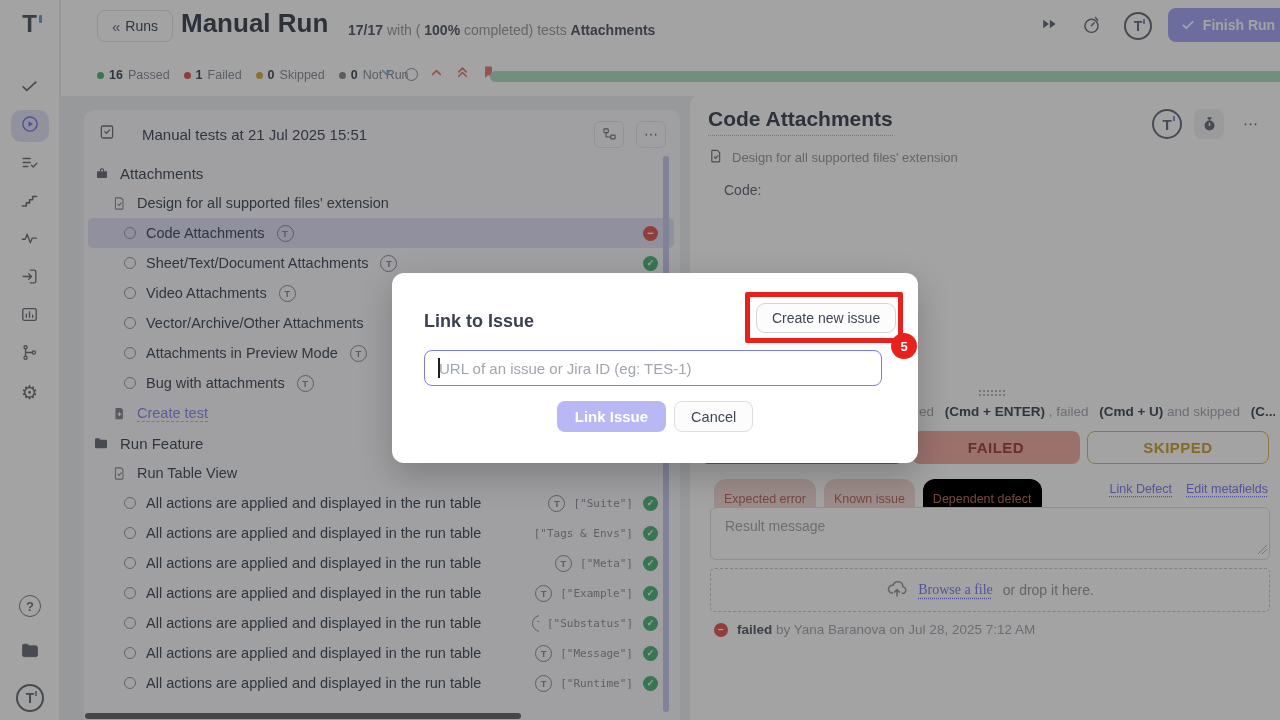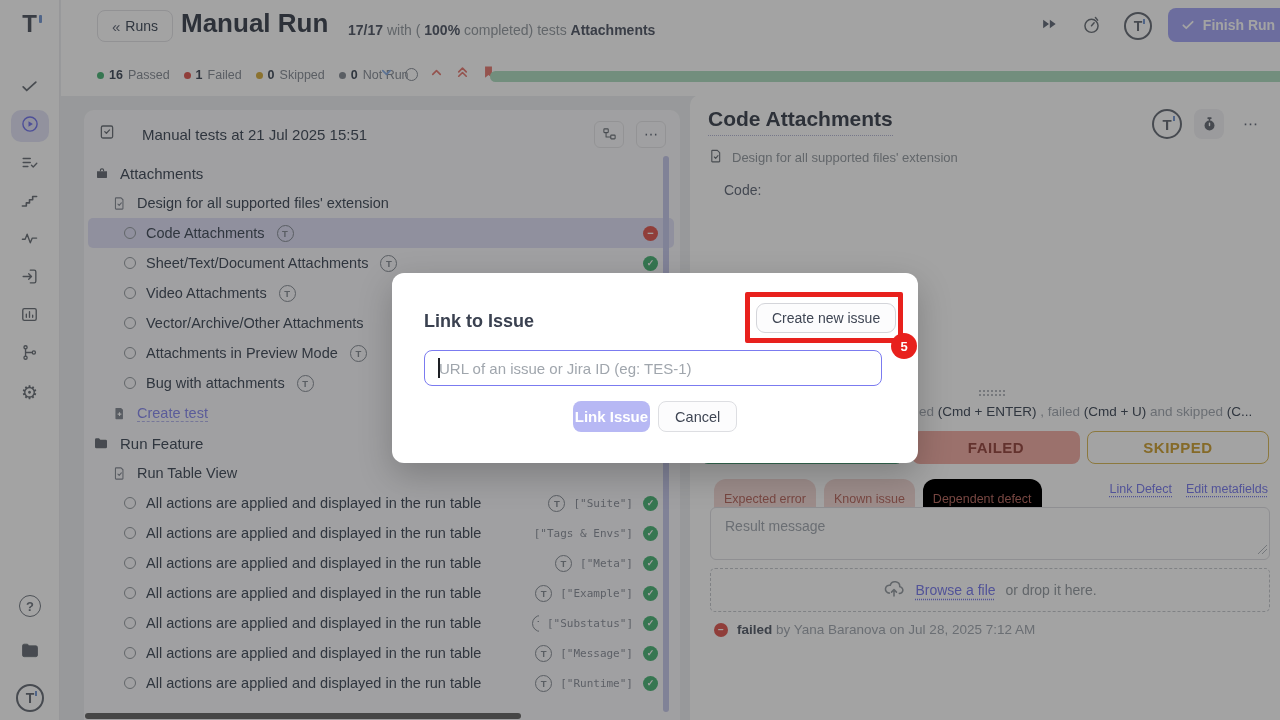--- a/index.html
+++ b/index.html
@@ -93,60 +93,60 @@
   .dots-btn { width:30px; height:30px; border-radius:8px; display:flex; align-items:center; justify-content:center;
               color:#6b7280; font-size:15px; letter-spacing:1px; }
   .d-sub { position:absolute; left:18px; top:53px; display:flex; align-items:center; gap:8px; font-size:13px; color:#9aa0a6; }
   .d-code { position:absolute; left:34px; top:87px; font-size:14px; color:#6b7280; }
   .d-bullets { position:absolute; left:50px; top:120px; }
   .d-bullets .bli { display:flex; align-items:center; gap:16px; height:34px; font-size:14px; color:#6b7280; }
   .d-bullets .bli::before { content:""; width:4px; height:4px; border-radius:50%; background:#8d939c; }
   .d-handle { position:absolute; left:288px; top:294px; width:28px; height:7px;
               background-image:radial-gradient(circle, #b9bcc2 1px, transparent 1.3px); background-size:4px 4px; }
   .d-shortcut { position:absolute; left:229px; top:309px; font-size:13.5px; color:#a7adb5; white-space:nowrap; width:356px; overflow:hidden; }
-  .d-shortcut b { color:#4b5563; font-weight:400; }
+  .d-shortcut b { color:#4b5563; font-weight:700;margin-left:7px; }
   .res-btn { position:absolute; top:336px; height:33px; border-radius:8px; font-size:15px; font-weight:700;
              letter-spacing:.5px; display:flex; align-items:center; justify-content:center; }
   .res-passed { left:10px; width:204px; background:transparent; border:1.5px solid #55a983; color:#4da87c; }
   .res-failed { left:222px; width:168px; background:#f3b1a9; border:none; color:#9c4f48; }
   .res-skipped { left:397px; width:182px; background:transparent; border:1.5px solid #dcbd62; color:#d0a63f; }
   .chips { position:absolute; left:24px; top:384px; display:flex; gap:8px; }
   .chip { height:40px; padding:0 10px; border-radius:12px; background:#f5dbd8; color:#bb6f67; font-size:12.5px;
           display:flex; align-items:center; }
   .chip:nth-child(3) { background:#000000; }
   .d-links { position:absolute; right:12px; top:387px; display:flex; gap:14px; font-size:12.5px; }
   .d-links span { color:#8183ee; text-decoration:underline dotted; text-underline-offset:3px; }
   .res-msg { position:absolute; left:20px; top:412px; width:560px; height:53px; border:1px solid #e0e0e4;
              border-radius:6px; resize:none; padding:10px 14px; font-family:"Liberation Sans", sans-serif;
              font-size:14px; color:#4b5563; background:#fff; }
   .res-msg::placeholder { color:#a7adb5; }
   .resize-glyph { position:absolute; left:568px; top:450px; width:9px; height:9px;
                   background:linear-gradient(135deg, transparent 45%, #b6bac0 45%, #b6bac0 52%, transparent 52%, transparent 70%, #b6bac0 70%, #b6bac0 77%, transparent 77%); }
   .dropzone { position:absolute; left:20px; top:473px; width:560px; height:44px; border:1.5px dashed #c9ccd1;
               border-radius:5px; display:flex; align-items:center; justify-content:center; gap:10px; font-size:14px; color:#9aa0a6; }
-  .dz-browse { color:#8183ee; text-decoration:underline dotted; text-underline-offset:4px; }
+  .dz-browse { color:#8183ee; text-decoration:underline dotted; text-underline-offset:4px;font-family:Liberation Serif, serif; }
   .d-history { position:absolute; left:24px; top:527px; display:flex; align-items:center; gap:9px; font-size:13.5px; color:#a7adb5; }
   .d-history .mini-fail { width:14px; height:14px; border-radius:50%; background:#e2625c; color:#fff;
                           display:flex; align-items:center; justify-content:center; font-size:10px; font-weight:800; }
   .d-history b { color:#5f6672; font-weight:700; }
 
   
   .overlay { position:absolute; inset:0; background:rgba(0,0,0,0.36); z-index:40; }
   .modal { position:absolute; left:392px; top:273px; width:526px; height:190px; background:#ffffff;
            border-radius:12px; z-index:50; box-shadow:0 12px 34px rgba(0,0,0,.22); }
   .m-title { position:absolute; left:32px; top:38px; font-size:18px; font-weight:700; color:#3a4150; }
   .m-create { position:absolute; left:364px; top:30px; height:30px; padding:0 15px; background:#fcfcfd;
               border:1px solid #d4d5da; border-radius:9px; font-size:14px; color:#3f4654; }
   .m-input-wrap { position:absolute; left:32px; top:77px; width:458px; height:36px; }
   .m-input { width:100%; height:100%; border:1.5px solid #7b7bf0; border-radius:8px; padding:0 14px;
              font-family:"Liberation Sans", sans-serif; font-size:15px; color:#3f4654; outline:none; }
   .m-input::placeholder { color:#a0a6ad; }
   .m-caret { position:absolute; left:14px; top:8px; width:1.5px; height:20px; background:#1d1f24; }
   .m-actions { position:absolute; left:0; top:128px; width:100%; display:flex; justify-content:center; gap:8px; }
-  .m-link { height:31px; padding:0 2px; background:#b7b8f4; border:none; border-radius:8px; color:#ffffff;
+  .m-link { height:31px; padding:0 18px; background:#b7b8f4; border:none; border-radius:8px; color:#ffffff;
             font-size:15px; font-weight:600; }
   .m-cancel { height:31px; padding:0 16px; background:#fcfcfd; border:1px solid #dddee2; border-radius:8px;
               font-size:14.5px; color:#3f4654; }
 
   
   .ann-rect { position:absolute; left:745px; top:292px; width:158px; height:51px; border:5px solid #e8211d;
               border-radius:2px; z-index:60; }
   .ann-badge { position:absolute; left:891px; top:333px; width:26px; height:26px; border-radius:50%;
                background:#e8211d; color:#fff; font-size:13px; font-weight:800; display:flex; align-items:center;
                justify-content:center; z-index:61; }

